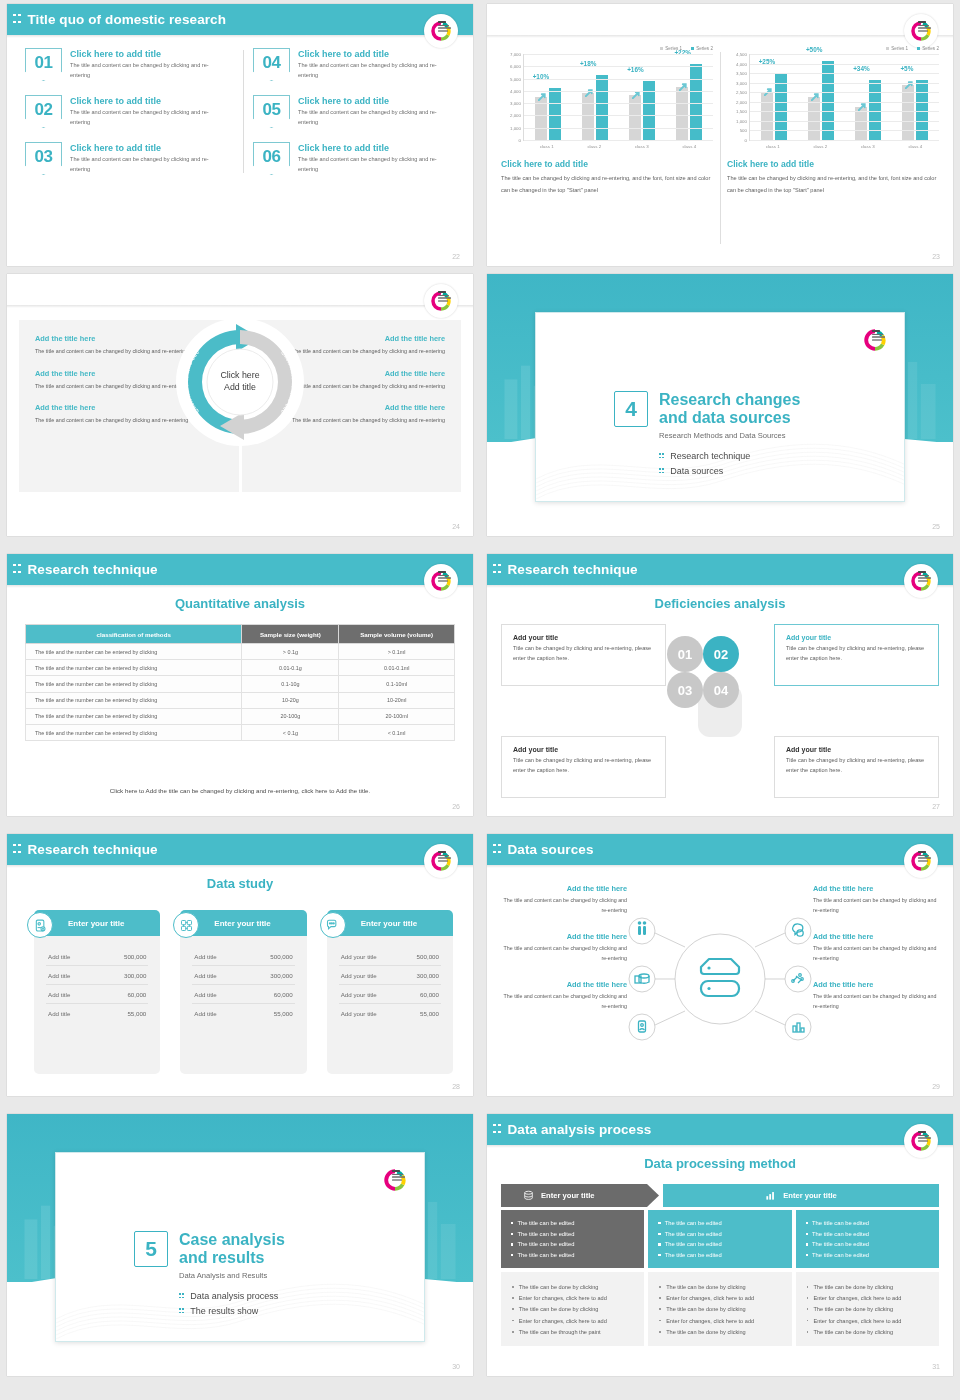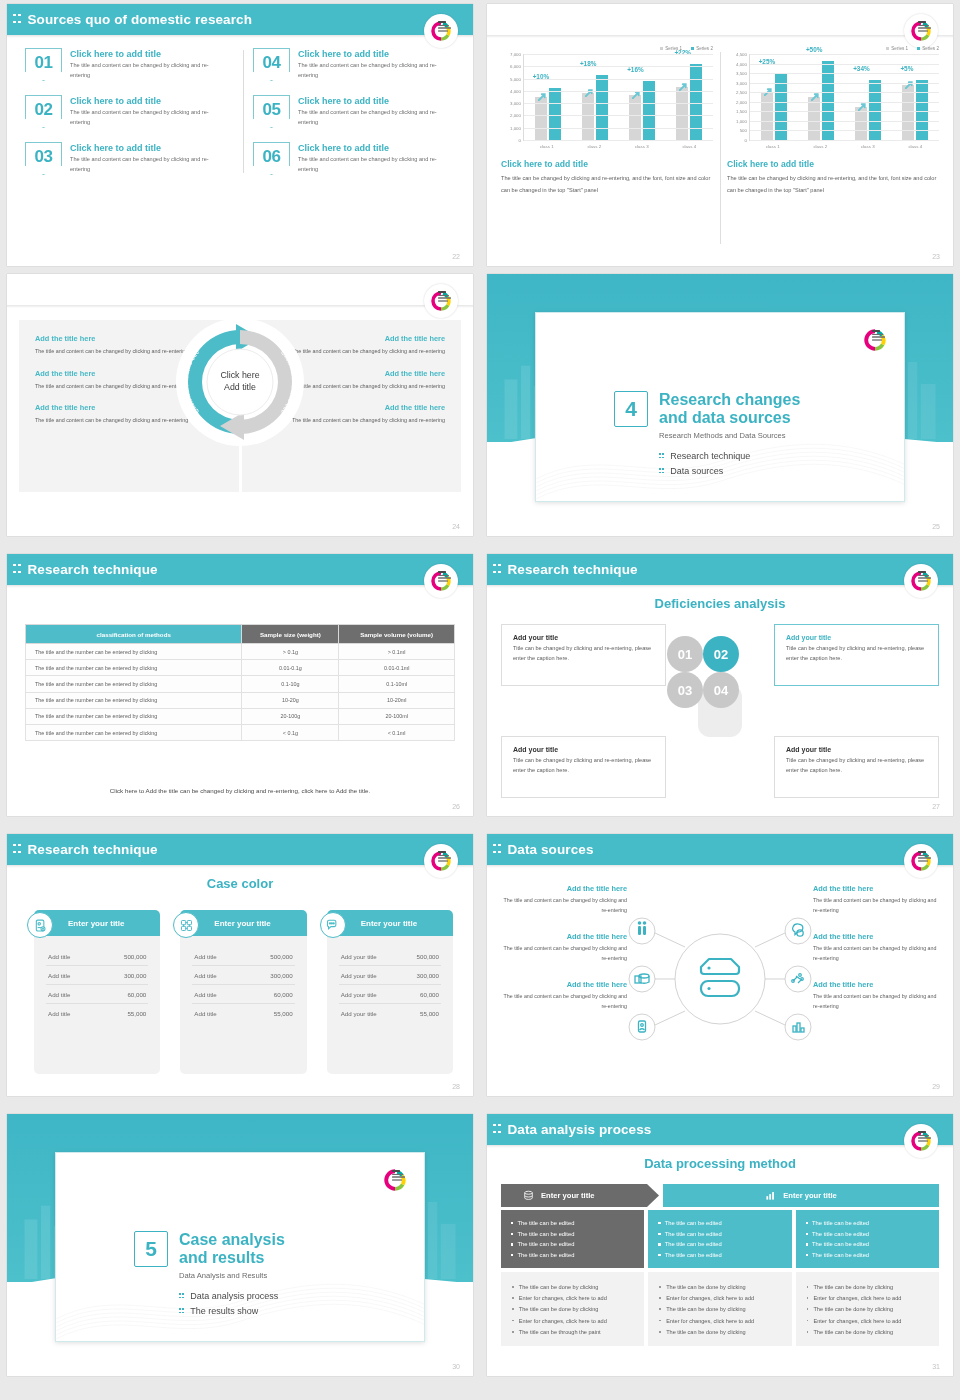--- a/index.html
+++ b/index.html
@@ -345,21 +345,21 @@
         <span class="hdr-dots">
           <span class="pair">
                 <i></i>
                 <i></i>
               </span>
               <span class="pair" style="margin-top:2.5px">
                 <i></i>
                 <i></i>
               </span>
         </span>
-        <span class="hdr-title">Sources quo of domestic research</span>
+        <span class="hdr-title">Title quo of domestic research</span>
       </div>
     </div>
     <div class="hdr-shadow"></div>
     <div class="logo">
       <svg width="20" height="20" viewBox="0 0 40 40">
             <g fill="none" stroke-width="7">
         <path d="M20 4 A16 16 0 0 0 20 36" stroke="#E6007E"></path>
         <path d="M20 36 A16 16 0 0 0 34 28" stroke="#8CC63F"></path>
         <path d="M34 28 A16 16 0 0 0 33 12" stroke="#FFD200"></path>
         <path d="M33 12 A16 16 0 0 0 24 5" stroke="#00A99D"></path>
@@ -806,20 +806,21 @@
               <path d="M33 12 A16 16 0 0 0 24 5" stroke="#00A99D"></path>
             </g>
           </svg>
       <span class="lg-txt">
             <b class="s1"></b>
             <b class="s2"></b>
             <b class="s3"></b>
             <b class="s4"></b>
           </span>
     </div>
+    <div class="sec-title">Quantitative analysis</div>
     <table class="qtable">
       <thead>
             <tr>
         <th class="c1">classification of methods</th>
         <th class="c2">Sample size (weight)</th>
         <th class="c3">Sample volume (volume)</th>
       </tr>
           </thead>
       <tbody id="qtbody">
             <tr>
@@ -948,21 +949,21 @@
               <path d="M33 12 A16 16 0 0 0 24 5" stroke="#00A99D"></path>
             </g>
           </svg>
       <span class="lg-txt">
             <b class="s1"></b>
             <b class="s2"></b>
             <b class="s3"></b>
             <b class="s4"></b>
           </span>
     </div>
-    <div class="sec-title">Case color</div>
+    <div class="sec-title">Data study</div>
     <div class="cs-wrap" id="cswrap">
           <div class="cs-card">
             <div class="cs-head">
               <span>Enter your title</span>
             </div>
             <div class="cs-icon">
               <svg width="15" height="15" viewBox="0 0 18 18">
                 <g fill="none" stroke="#4dbdc9" stroke-width="1.3">
                   <rect x="4" y="2.5" width="9" height="13" rx="1.6"></rect>
                   <circle cx="7.5" cy="7" r="1.5"></circle>

